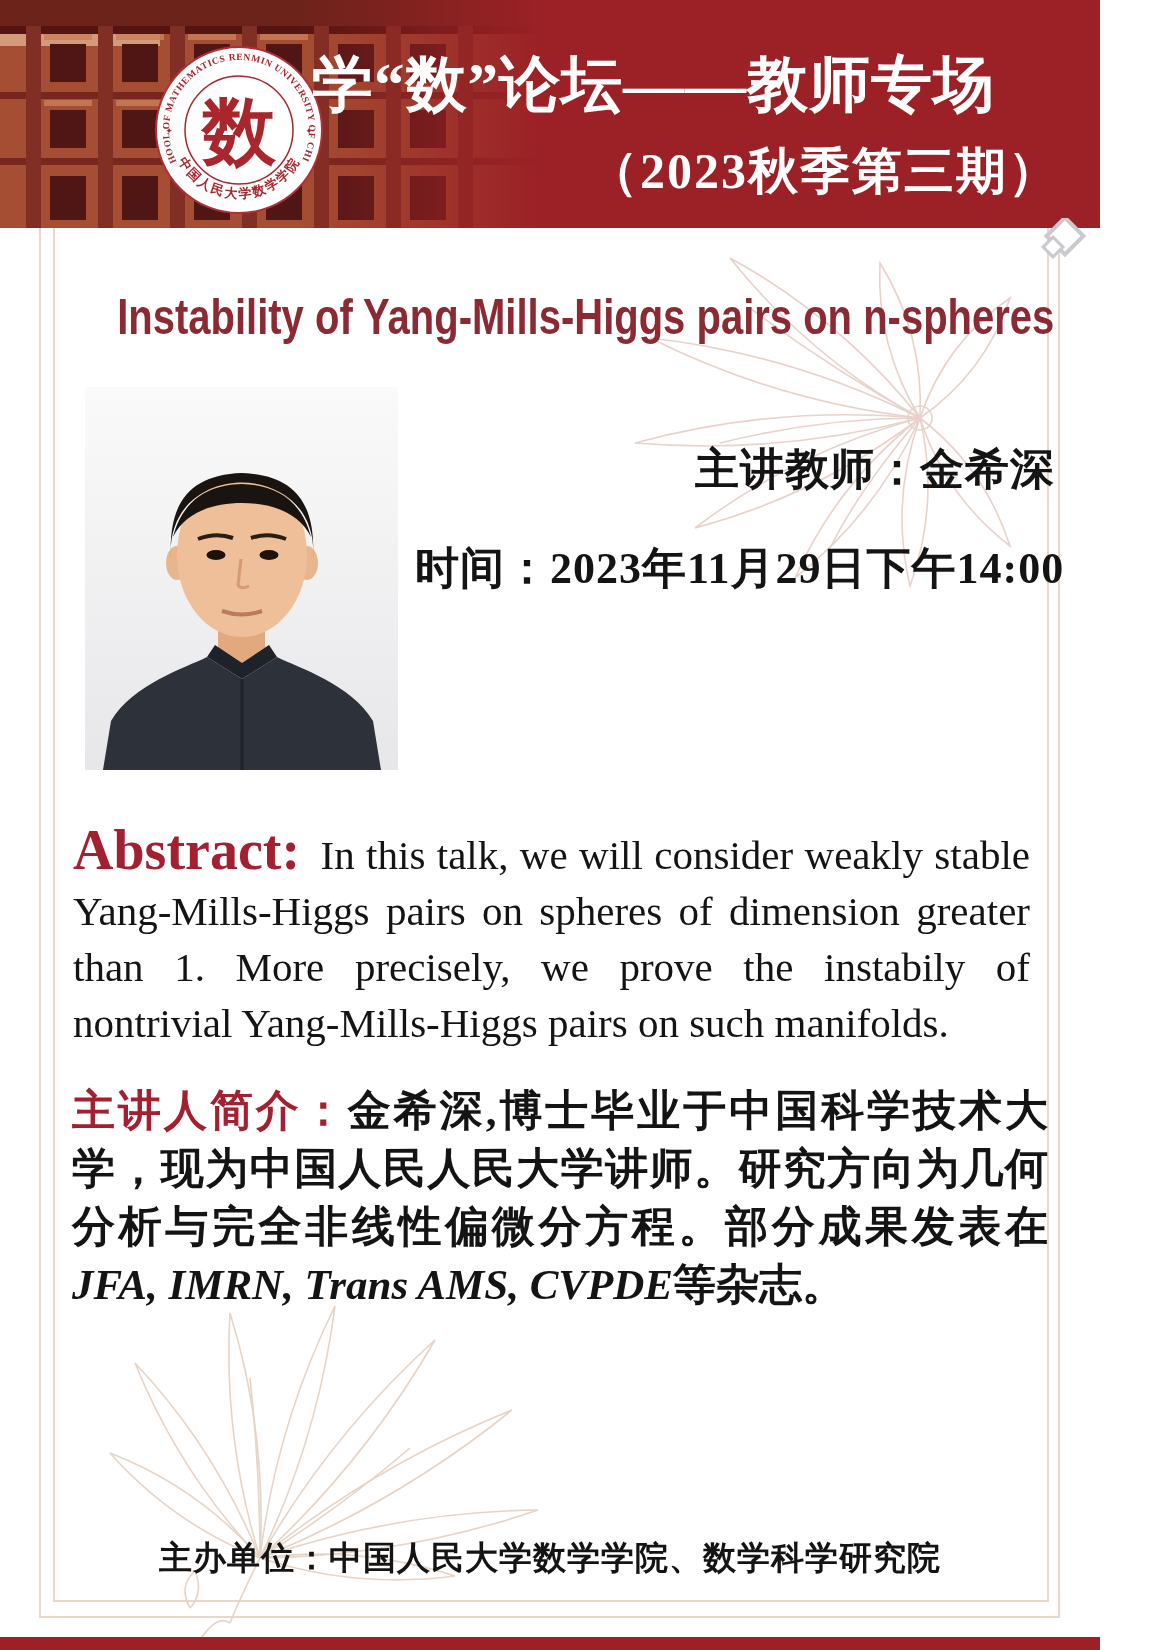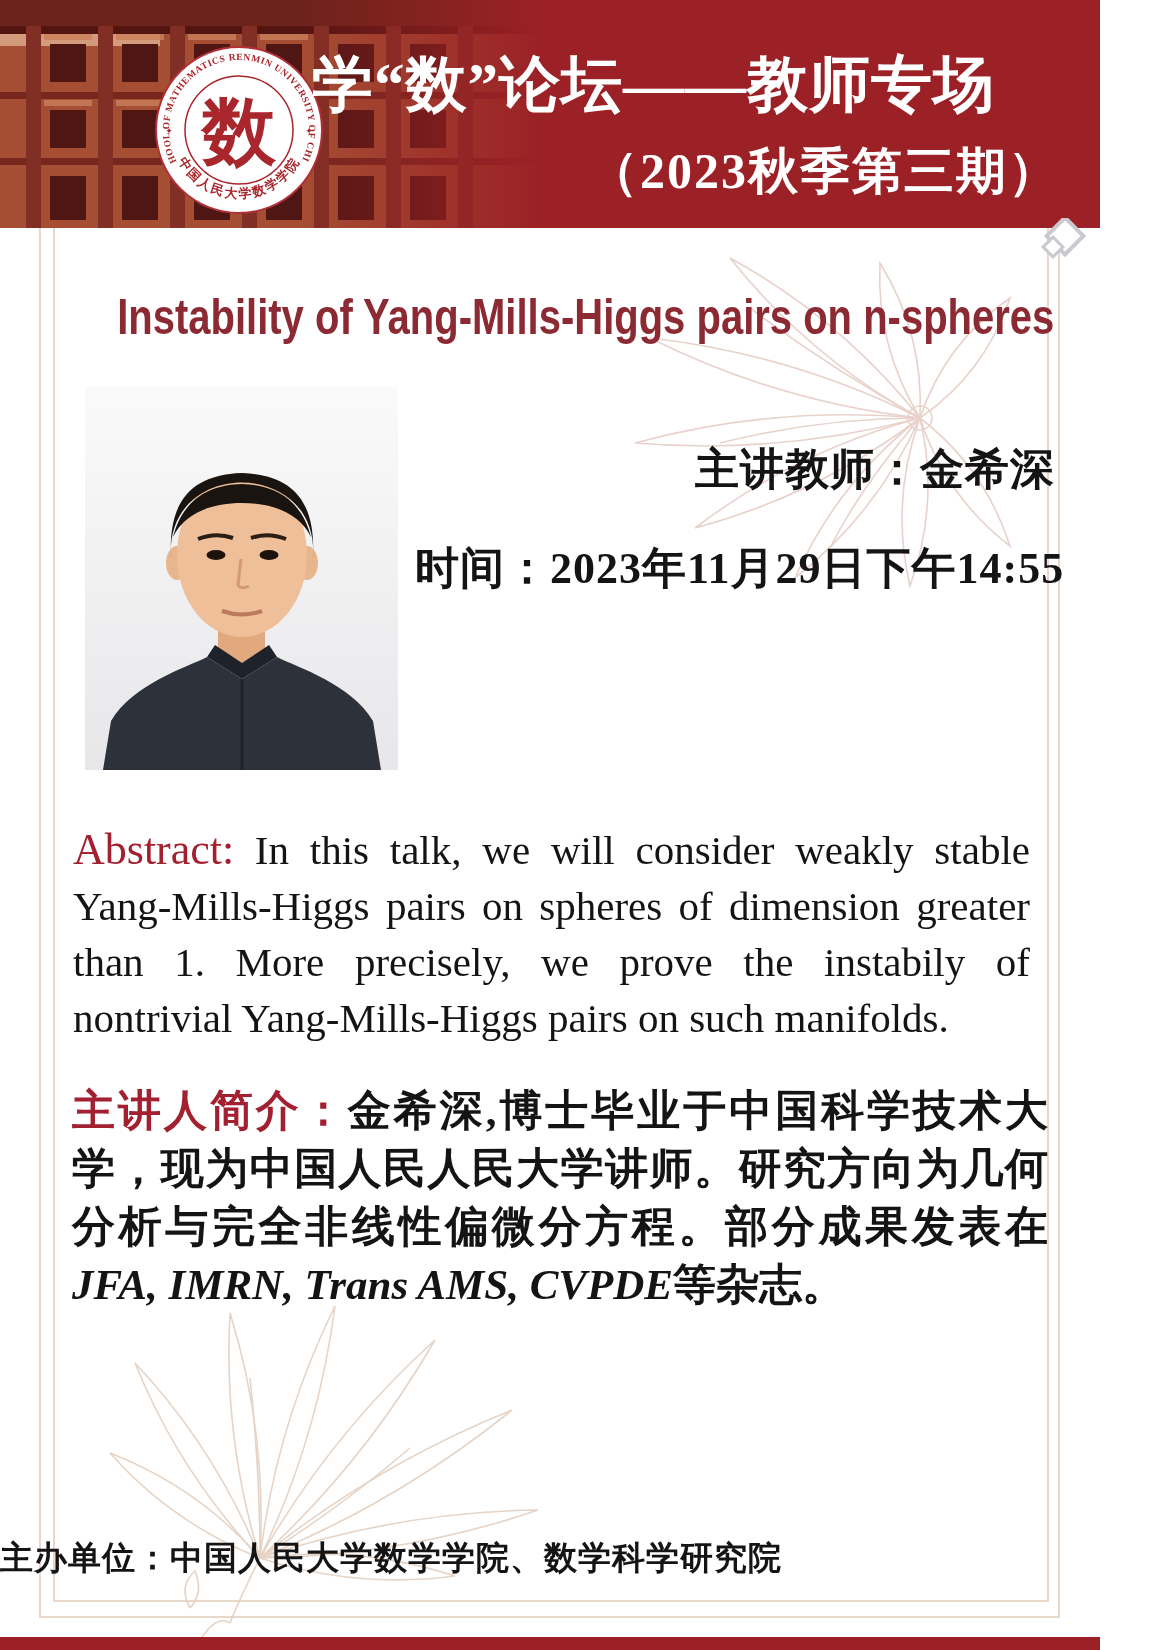--- a/index.html
+++ b/index.html
@@ -59,32 +59,32 @@
   .photo{position:absolute;left:85px;top:387px;width:313px;height:383px;}
   
   .info{position:absolute;left:415px;top:440px;width:640px;color:var(--text-black);text-align:right;}
   .info-row{font-size:44px;font-weight:600;letter-spacing:1px;margin-bottom:40px;white-space:nowrap;}
   
   .abstract{
     position:absolute;left:73px;top:822px;width:957px;
     font-size:41px;line-height:56px;color:var(--text-black);
     text-align:justify;text-align-last:left;
   }
-  .abstract .label{color:var(--accent-red);font-weight:400;font-size:44px;margin-top:16px;}
+  .abstract .label{color:var(--accent-red);font-weight:700;font-size:56px;margin-top:16px;}
   
   .bio{
     position:absolute;left:72px;top:1082px;width:976px;
     font-size:43px;line-height:58px;color:var(--text-black);
     text-align:justify;text-align-last:left;font-weight:600;
   }
   .bio .label{color:var(--accent-red);font-weight:700;}
   .bio .journals{font-style:italic;font-weight:700;}
   
   .organizer{
-    position:absolute;left:0;top:1536px;width:1100px;
+    position:absolute;left:0;top:1536px;width:1100px;text-align:center;
     font-size:33px;font-weight:600;letter-spacing:1px;color:var(--text-black);
   }
   .bottom-bar{position:absolute;left:0;top:1637px;width:1100px;height:13px;background:var(--banner-red);}
   svg{display:block;}
 </style>
 </head>
 <body>
 
 <div class="page">
 
@@ -233,21 +233,21 @@
     <path d="M18,383 L26,334 C48,297 100,281 122,270 L157,292 L192,270 C214,281 266,297 288,334 L296,383 Z" fill="#2c313a"></path>
     <path d="M122,270 L157,292 L192,270 L184,258 L157,276 L130,258 Z" fill="#1d222b"></path>
     <path d="M157,292 L157,383" stroke="#1d222b" stroke-width="3"></path>
   </svg>
 
   <div class="info">
     <div class="info-row">
       <span>主讲教师：</span><span>金希深</span>
     </div>
     <div class="info-row">
-      <span>时间：</span><span>2023年11月29日下午14:55</span>
+      <span>时间：</span><span>2023年11月29日下午14:00</span>
     </div>
   </div>
 
   <p class="abstract">
     <span class="label">Abstract:</span> <span>In this talk, we will consider weakly stable Yang-Mills-Higgs pairs on spheres of dimension greater than 1. More precisely, we prove the instabily of nontrivial Yang-Mills-Higgs pairs on such manifolds.</span>
   </p>
 
   <p class="bio">
     <span class="label">主讲人简介：</span><span>金希深,博士毕业于中国科学技术大学，现为中国人民人民大学讲师。研究方向为几何分析与完全非线性偏微分方程。部分成果发表在</span><span class="journals">JFA, IMRN, Trans AMS, CVPDE</span><span>等杂志。</span>
   </p>

